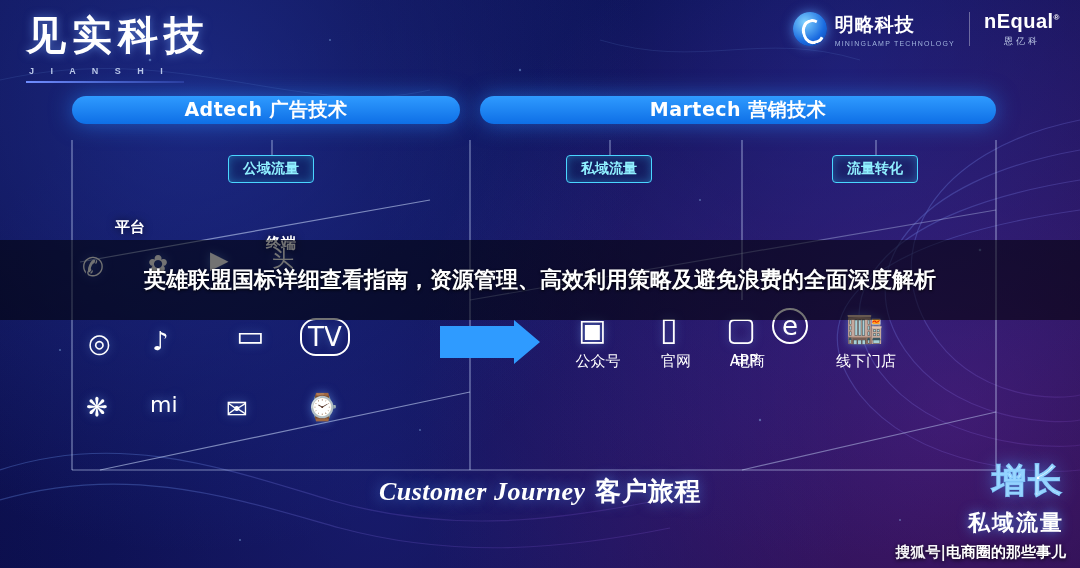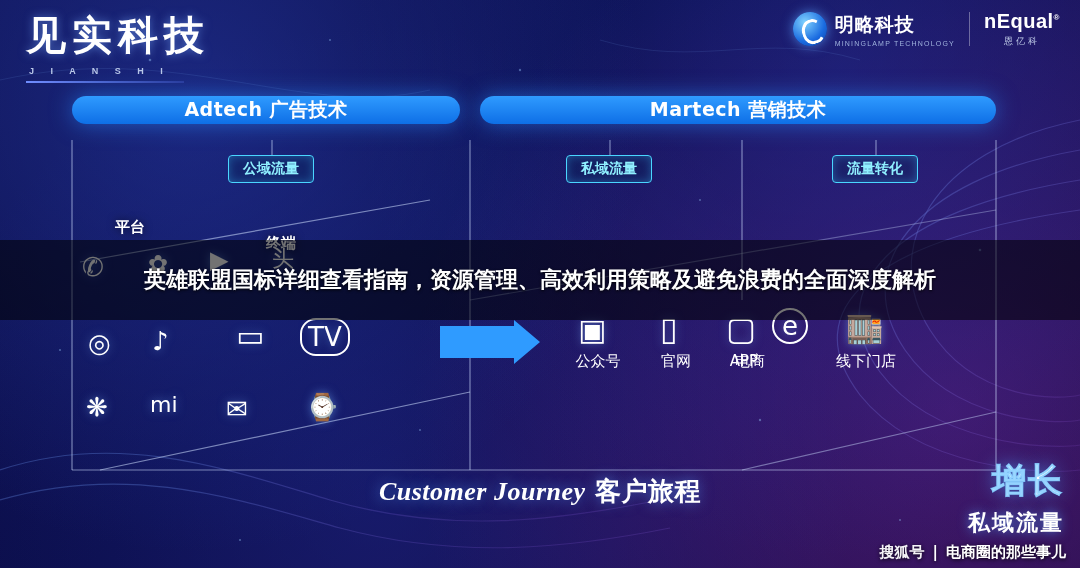--- a/index.html
+++ b/index.html
@@ -96,21 +96,21 @@
     font-family:"DejaVu Sans","Liberation Sans",sans-serif;text-shadow:0 0 12px rgba(80,160,255,.7);}
 
   
   .caption{position:absolute;left:0;top:240px;width:1080px;height:80px;
     background:rgba(0,0,0,.55);display:flex;align-items:center;justify-content:center;}
   .caption .txt{color:#fff;font-size:22px;font-weight:bold;line-height:1.45;text-align:center;
     font-family:"DejaVu Sans","Liberation Sans",sans-serif;max-width:1020px;
     text-shadow:0 1px 3px rgba(0,0,0,.9);}
 
   
-  .watermark{position:absolute;right:14px;bottom:6px;display:flex;align-items:baseline;gap:8px;
+  .watermark{position:absolute;right:14px;bottom:6px;display:flex;align-items:baseline;gap:0;
     color:#fff;font-size:15px;font-weight:bold;
     font-family:"DejaVu Sans","Liberation Sans",sans-serif;text-shadow:0 1px 4px rgba(0,0,0,.9);}
   .watermark .sh{opacity:.95;}
 </style>
 </head>
 <body>
 
 <div class="stage">
 
   <svg class="swirl" width="1080" height="568" viewBox="0 0 1080 568">

